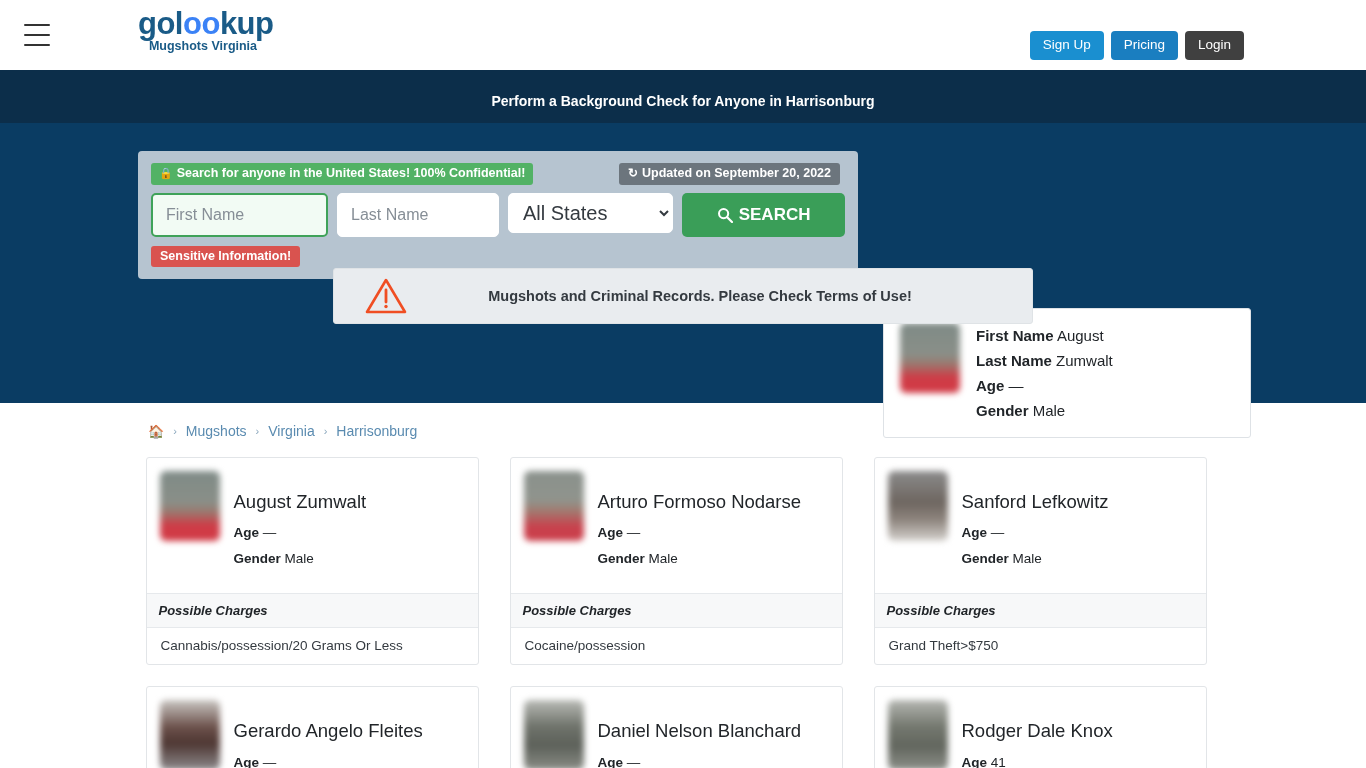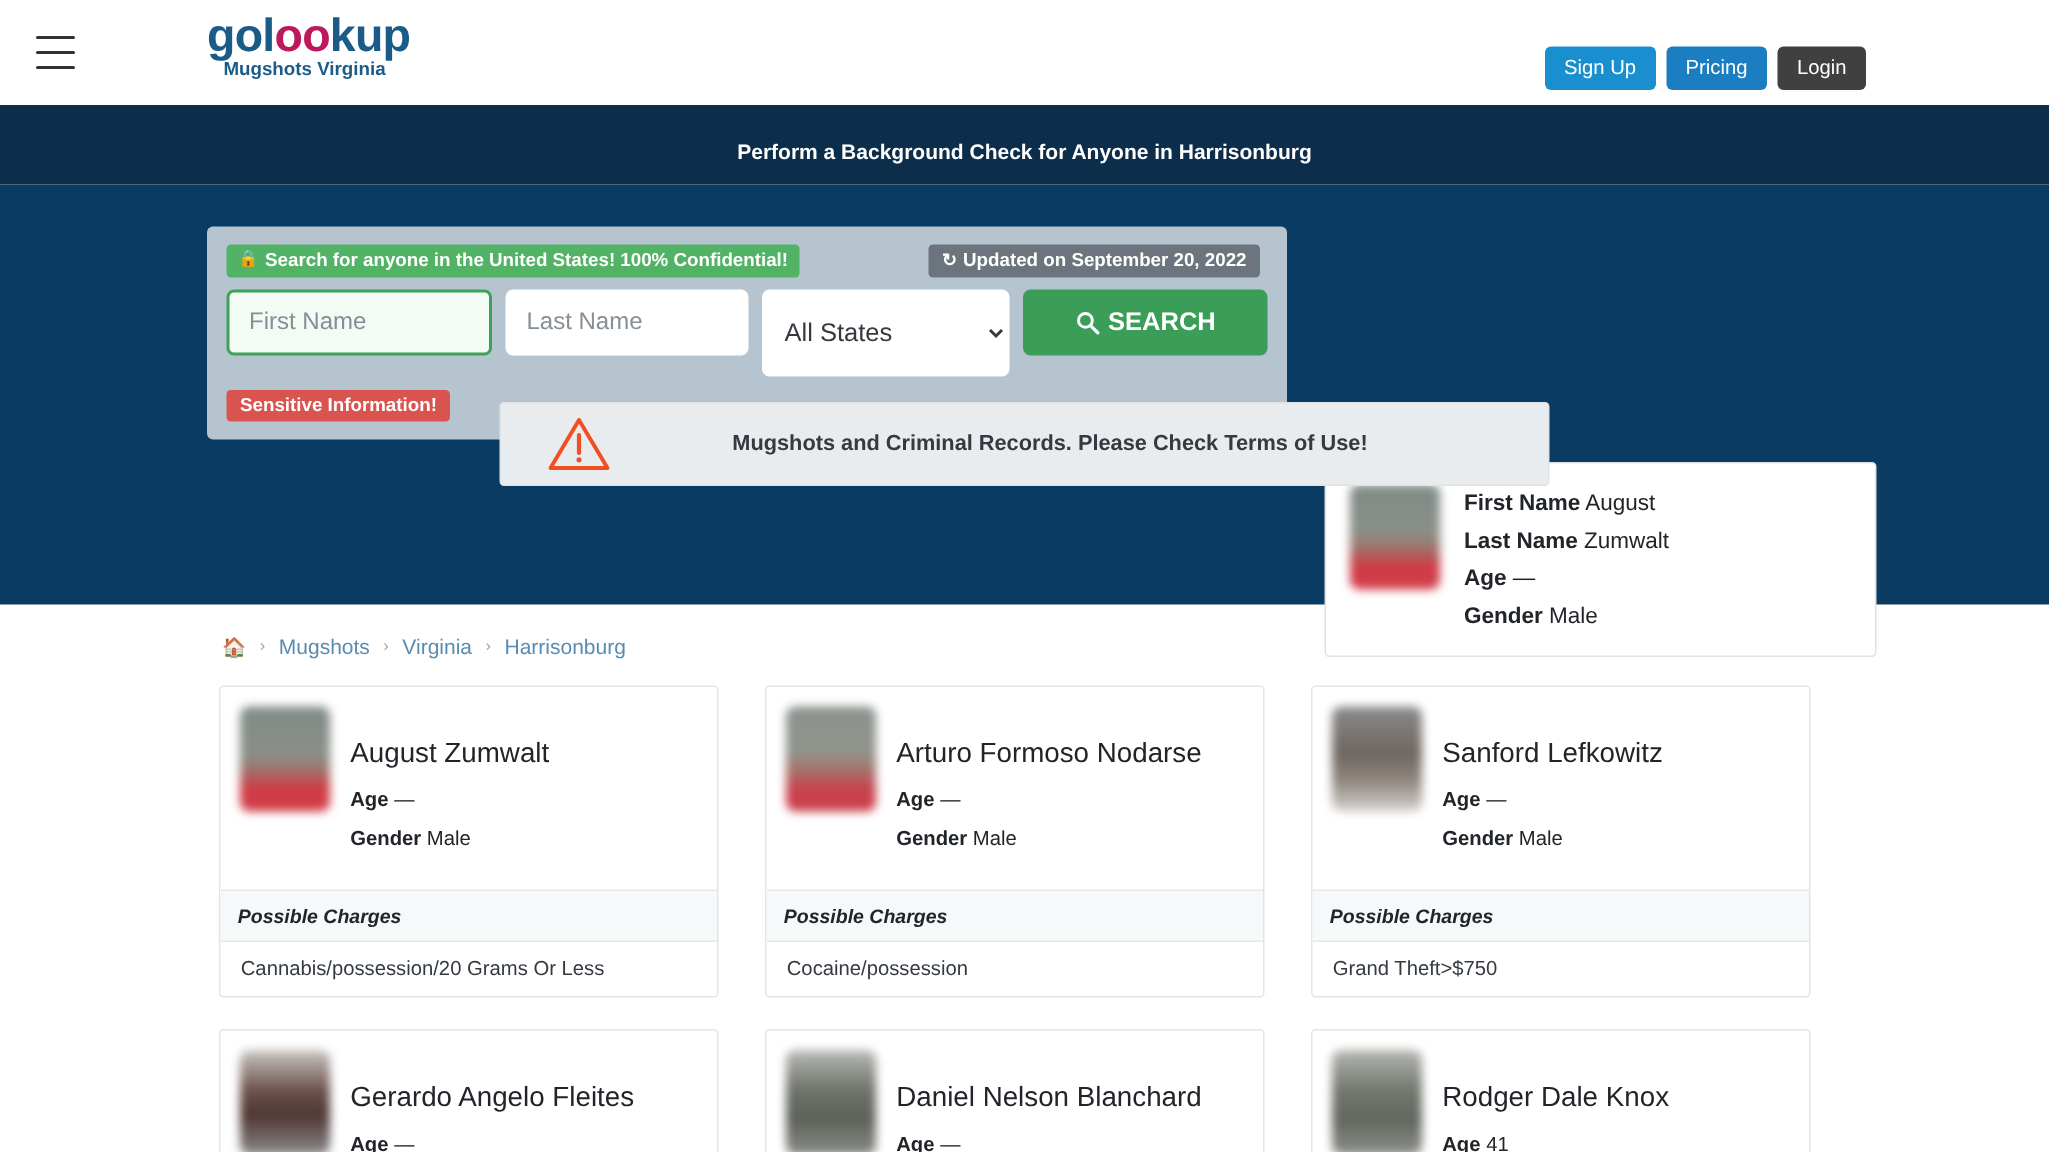--- a/index.html
+++ b/index.html
@@ -34,21 +34,21 @@
     width: 130px;
   }
   .brand-logo {
     font-size: 31px;
     font-weight: bold;
     color: #1a5b87;
     letter-spacing: -0.5px;
     line-height: 1.05;
     white-space: nowrap;
   }
-  .brand-logo .oo { color: #be185d; }
+  .brand-logo .oo { color: #3b82f6; }
   .brand-sub {
     font-size: 12.5px;
     font-weight: bold;
     color: #1a5b87;
     margin-top: -2px;
     white-space: nowrap;
   }
 
   .nav-buttons {
     position: absolute;
@@ -147,24 +147,24 @@
     outline: none;
   }
   .inp::placeholder { color: #868e96; }
   .inp-first {
     width: 177px;
     border: 2px solid #3fa259;
     background: #f2fbf4;
   }
   .inp-last { width: 162px; }
   .sel-states {
-    width: 168px; height: 58px;
+    width: 168px; height: 40px;
     border-radius: 5px; border: 1px solid #fff;
     background: #fff;
-    font-size: 17px; color: #343a40;
+    font-size: 20px; color: #343a40;
     padding: 0 10px;
     font-family: "Liberation Sans", sans-serif;
     outline: none;
   }
   .btn-search {
     width: 166px; height: 44px;
     background: #3a9e58;
     color: #fff;
     border: none; border-radius: 5px;
     font-size: 17px; font-weight: bold;

